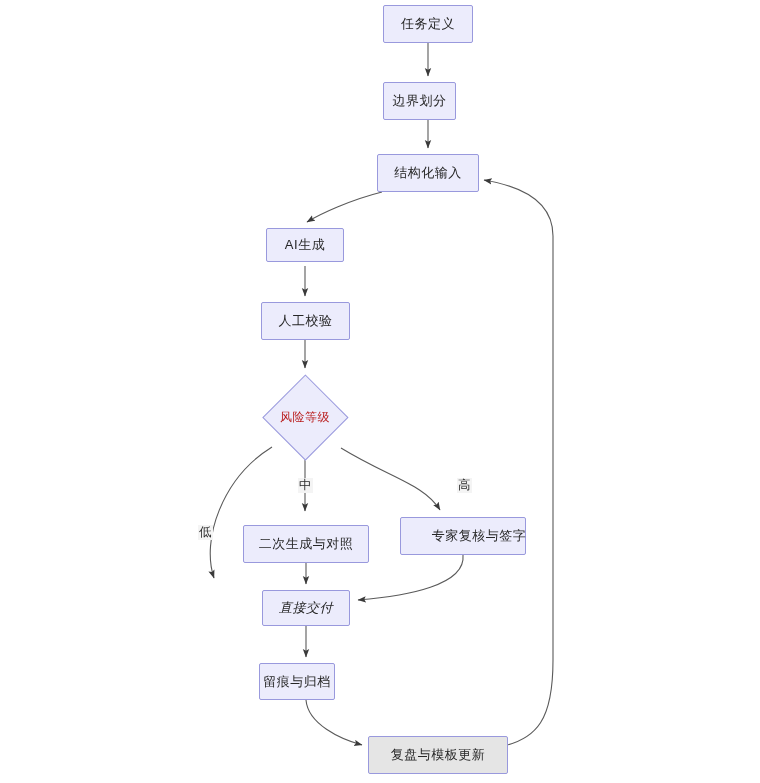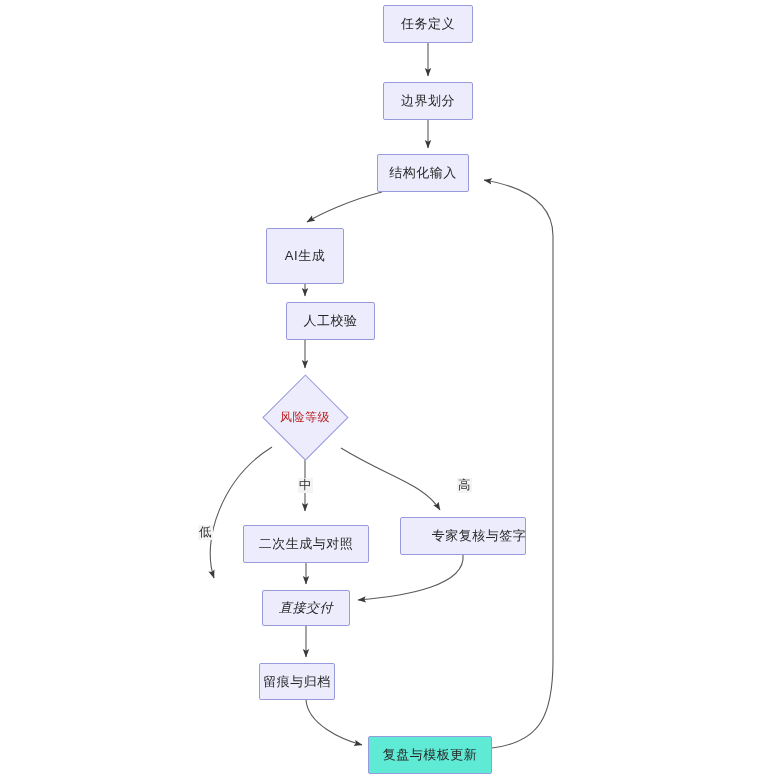--- a/index.html
+++ b/index.html
@@ -98,31 +98,31 @@
         <path d="M306,555 L306,584" class="edge-path" stroke="#5a5a5a" marker-end="url(#arrowhead)"></path>
         <path d="M463,555 C466,585 408,596 358,600" class="edge-path" stroke="#5a5a5a" marker-end="url(#arrowhead)"></path>
         <path d="M306,626 L306,657" class="edge-path" stroke="#5a5a5a" marker-end="url(#arrowhead)"></path>
         <path d="M306,700 C308,724 340,739 362,745" class="edge-path" stroke="#5a5a5a" marker-end="url(#arrowhead)"></path>
         <path d="M492,748 C540,742 553,716 553,660 L553,236 C553,200 520,186 484,180" class="edge-path" stroke="#5a5a5a" marker-end="url(#arrowhead)"></path>
       </g>
   </svg>
 
   <div id="nodes-layer">
       <div class="node-box" style="left: 383px; top: 5px; width: 90px; height: 38px; background: rgb(236, 236, 252); border-color: rgb(153, 153, 221);">任务定义</div>
-      <div class="node-box" style="left: 383px; top: 82px; width: 90px; height: 38px; background: rgb(236, 236, 252); border-color: rgb(153, 153, 221);">边界划分</div>
-      <div class="node-box" style="left: 377px; top: 154px; width: 92px; height: 38px; background: rgb(236, 236, 252); border-color: rgb(153, 153, 221);">结构化输入</div>
-      <div class="node-box" style="left: 266px; top: 228px; width: 78px; height: 56px; background: rgb(236, 236, 252); border-color: rgb(153, 153, 221); text-align: right;">AI生成</div>
-      <div class="node-box" style="left: 261px; top: 302px; width: 89px; height: 38px; background: rgb(236, 236, 252); border-color: rgb(153, 153, 221); margin-left: 25px;">人工校验</div>
+      <div class="node-box" style="left: 383px; top: 82px; width: 73px; height: 38px; background: rgb(236, 236, 252); border-color: rgb(153, 153, 221);">边界划分</div>
+      <div class="node-box" style="left: 377px; top: 154px; width: 102px; height: 38px; background: rgb(236, 236, 252); border-color: rgb(153, 153, 221);">结构化输入</div>
+      <div class="node-box" style="left: 266px; top: 228px; width: 78px; height: 34px; background: rgb(236, 236, 252); border-color: rgb(153, 153, 221); text-align: right;">AI生成</div>
+      <div class="node-box" style="left: 261px; top: 302px; width: 89px; height: 38px; background: rgb(236, 236, 252); border-color: rgb(153, 153, 221);">人工校验</div>
       <div class="node-diamond" style="left: 274.59px; top: 386.59px; width: 60.8106px; height: 60.8106px; background: rgb(236, 236, 252); border-color: rgb(153, 153, 221);"></div>
       <div class="diamond-label" style="left: 262px; top: 374px; width: 86px; height: 86px;">风险等级</div>
       <div class="node-box" style="left: 243px; top: 517px; width: 126px; height: 38px; background: rgb(236, 236, 252); border-color: rgb(153, 153, 221); margin-top: 8px;">二次生成与对照</div>
       <div class="node-box" style="left: 400px; top: 517px; width: 126px; height: 38px; background: rgb(236, 236, 252); border-color: rgb(153, 153, 221); padding-left: 32px;">专家复核与签字</div>
       <div class="node-box" style="left: 262px; top: 590px; width: 88px; height: 36px; background: rgb(236, 236, 252); border-color: rgb(153, 153, 221); font-style: italic;">直接交付</div>
       <div class="node-box" style="left: 259px; top: 663px; width: 76px; height: 37px; background: rgb(236, 236, 252); border-color: rgb(153, 153, 221);">留痕与归档</div>
-      <div class="node-box" style="left: 368px; top: 736px; width: 124px; height: 38px; background: #5eead4; border-color: rgb(153, 153, 221);">复盘与模板更新</div>
+      <div class="node-box" style="left: 368px; top: 736px; width: 140px; height: 38px; background: #e5e5e5; border-color: rgb(153, 153, 221);">复盘与模板更新</div>
     </div>
   <div id="labels-layer">
       <div class="edge-label" style="left: 198px; top: 525px; background: rgb(244, 244, 244);">低</div>
       <div class="edge-label" style="left: 298px; top: 478px; background: rgb(244, 244, 244);">中</div>
       <div class="edge-label" style="left: 457px; top: 478px; background: rgb(244, 244, 244);">高</div>
     </div>
 
 </div>
 
 </body></html>

